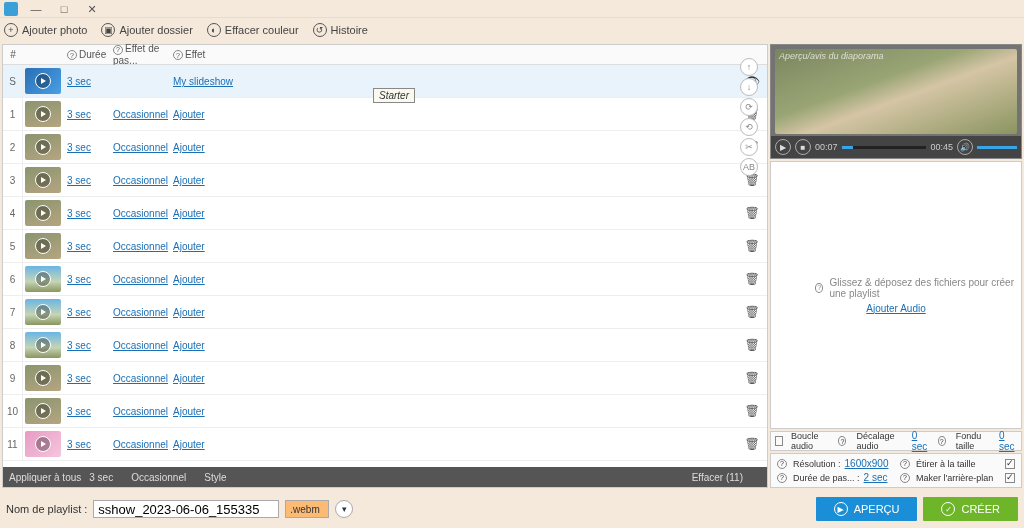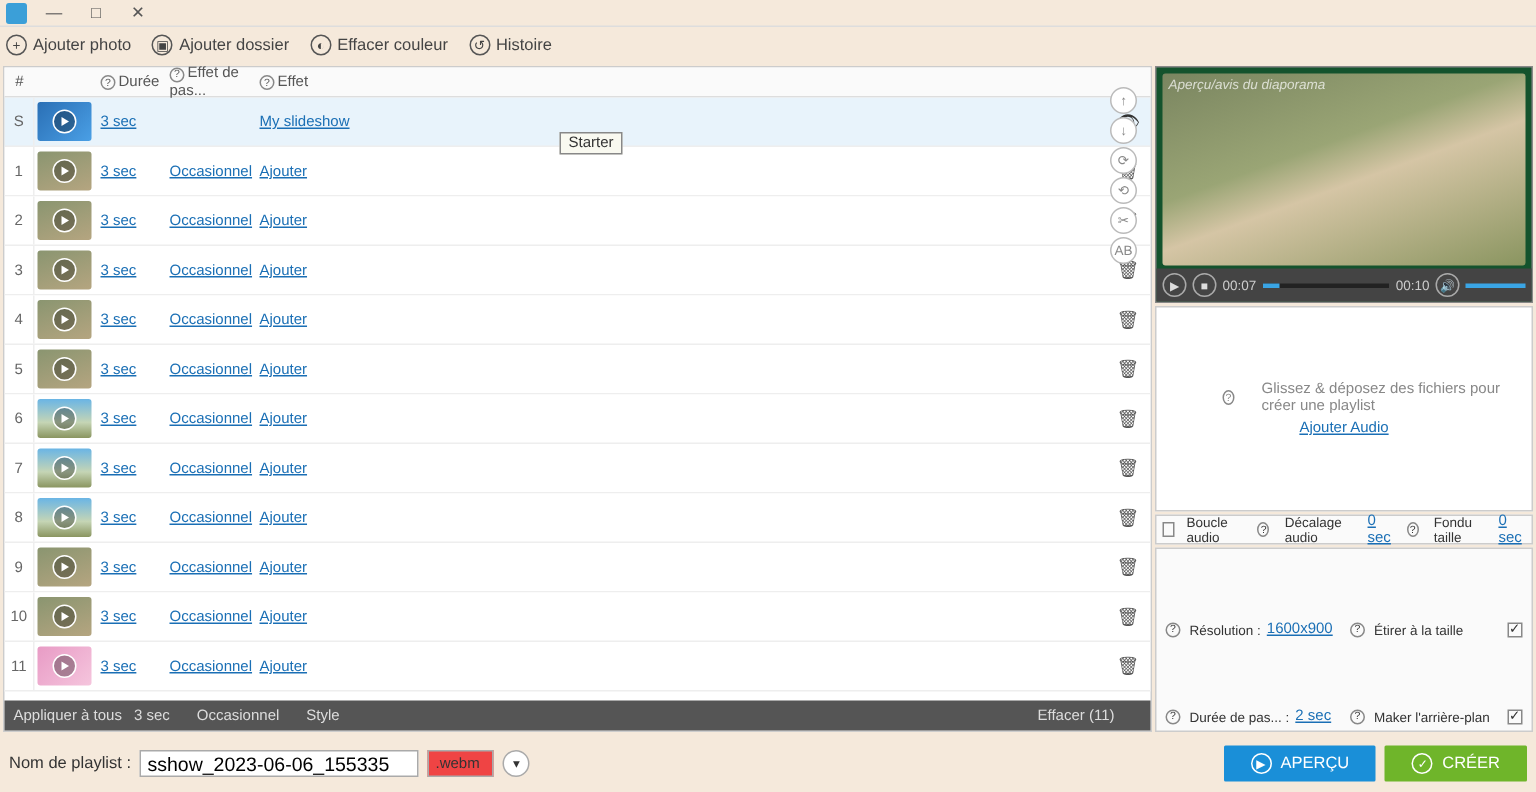--- a/index.html
+++ b/index.html
@@ -36,54 +36,54 @@
 .thumb.blue { background: linear-gradient(135deg, #2a6fb5, #4a9fe5); }
 .thumb.pink { background: linear-gradient(135deg, #e89bc5, #f5c5dd); }
 .thumb.photo { background: linear-gradient(160deg, #8a9570, #b5a580); }
 .thumb.sky { background: linear-gradient(180deg, #6ab5e5, #c5d5b5 60%, #8a9560); }
 .playcirc { position: absolute; top: 50%; left: 50%; transform: translate(-50%,-50%); width: 16px; height: 16px; border: 1.5px solid #fff; border-radius: 50%; display: flex; align-items: center; justify-content: center; background: rgba(0,0,0,0.3); }
 .playcirc::after { content: ""; border-left: 5px solid #fff; border-top: 3px solid transparent; border-bottom: 3px solid transparent; margin-left: 1px; }
 .link { color: #1a6fb5; text-decoration: underline; cursor: pointer; font-size: 10px; }
 .eye { font-size: 13px; color: #333; }
 .trash { font-size: 12px; color: #555; }
 
-.tooltip { position: absolute; left: 370px; top: -10px; background: #f9f9f0; border: 1px solid #888; padding: 1px 5px; font-size: 10px; z-index: 5; }
+.tooltip { position: absolute; left: 370px; top: -10px; background: #f9f9f0; border: 1px solid #888; padding: 1px 5px; font-size: 10px; z-index: 5; font-style: italic; }
 
 .sidebtns { position: absolute; left: 740px; top: 58px; display: flex; flex-direction: column; gap: 2px; }
 .sidebtn { width: 18px; height: 18px; border: 1px solid #bbb; border-radius: 50%; background: #fff; display: flex; align-items: center; justify-content: center; font-size: 9px; color: #888; cursor: pointer; }
 
 .applyrow { height: 20px; background: #555; color: #ddd; display: flex; align-items: center; font-size: 10px; padding: 0 6px; }
 .applyrow .lbl { margin-right: 8px; }
 .applyrow span { margin-right: 18px; }
 .applyrow .right-lbl { margin-left: auto; }
 
-.preview { height: 158px; background: #14532d; border: 1px solid #888; position: relative; }
+.preview { height: 115px; background: #737373; border: 1px solid #888; position: relative; }
 .preview-img { position: absolute; inset: 4px 4px 24px 4px; background: linear-gradient(160deg, #7a8560 0%, #9aa575 40%, #d5c5a5 55%, #8a9560 100%); border-radius: 2px; }
 .preview-label { position: absolute; top: 6px; left: 8px; color: rgba(255,255,255,0.7); font-size: 9px; font-style: italic; }
 .pcontrols { position: absolute; bottom: 0; left: 0; right: 0; height: 22px; background: #444; display: flex; align-items: center; padding: 0 4px; gap: 4px; }
 .pbtn { width: 16px; height: 16px; border: 1px solid #aaa; border-radius: 50%; display: flex; align-items: center; justify-content: center; color: #ddd; font-size: 8px; cursor: pointer; }
 .ptime { color: #ccc; font-size: 9px; }
 .pbar { flex: 1; height: 3px; background: #222; position: relative; }
 .pbar .fill { position: absolute; left: 0; top: 0; bottom: 0; background: #3aa5e5; }
 .pvol { width: 40px; height: 3px; background: #3aa5e5; }
 
 .audio-drop { flex: 1; background: #fff; border: 1px solid #ccc; display: flex; flex-direction: column; align-items: center; justify-content: center; gap: 4px; color: #888; font-size: 10px; }
-.audio-drop .hint { display: flex; align-items: center; gap: 16px; padding-left: 44px; }
+.audio-drop .hint { display: flex; align-items: center; gap: 4px; padding-left: 44px; }
 
 .audio-opts { height: 20px; background: #fafafa; border: 1px solid #ccc; display: flex; align-items: center; font-size: 9px; padding: 0 4px; gap: 8px; }
 .chk { width: 10px; height: 10px; border: 1px solid #888; display: inline-block; }
 
 .out-opts { background: #fafafa; border: 1px solid #ccc; padding: 4px 6px; font-size: 9px; display: grid; grid-template-columns: 1fr 1fr; gap: 3px 8px; }
-.out-row { display: flex; align-items: center; gap: 4px; margin-top: 44px; }
+.out-row { display: flex; align-items: center; gap: 4px; }
 .out-row .chk2 { margin-left: auto; width: 10px; height: 10px; border: 1px solid #888; position: relative; }
 .out-row .chk2.on::after { content: "✓"; position: absolute; top: -2px; left: 0; font-size: 9px; color: #333; }
 
 .bottom { height: 38px; background: #f5e9db; display: flex; align-items: center; padding: 0 6px; gap: 6px; }
 .fname-input { flex: 0 0 140px; height: 18px; border: 1px solid #aaa; padding: 0 4px; font-size: 13px; background: #fff; }
-.ext-sel { width: 44px; height: 18px; border: 1px solid #aaa; font-size: 10px; background: #ef4444; display: flex; align-items: center; padding: 0 4px; }
+.ext-sel { width: 44px; height: 18px; border: 1px solid #aaa; font-size: 10px; background: #fdba74; display: flex; align-items: center; padding: 0 4px; }
 .dropbtn { width: 18px; height: 18px; border: 1px solid #aaa; border-radius: 50%; display: flex; align-items: center; justify-content: center; font-size: 9px; background: #fff; cursor: pointer; }
 .bigbtn { height: 24px; padding: 0 18px; color: #fff; display: flex; align-items: center; gap: 6px; font-size: 11px; cursor: pointer; border-radius: 1px; }
 .bigbtn .bcirc { width: 14px; height: 14px; border: 1.5px solid #fff; border-radius: 50%; display: flex; align-items: center; justify-content: center; font-size: 8px; }
 .btn-preview { background: #1a8fd8; }
 .btn-create { background: #6fb52a; }
 </style>
 </head>
 <body>
 
 <div class="titlebar">
@@ -292,21 +292,21 @@
     <div class="preview">
       <div class="preview-img"></div>
       <div class="preview-label">Aperçu/avis du diaporama</div>
       <div class="pcontrols">
         <div class="pbtn">▶</div>
         <div class="pbtn">■</div>
         <div class="ptime">00:07</div>
         <div class="pbar">
             <div class="fill" style="width:14%"></div>
           </div>
-        <div class="ptime">00:10</div>
+        <div class="ptime">00:45</div>
         <div class="pbtn">🔊</div>
         <div class="pvol"></div>
       </div>
     </div>
 
     <div class="audio-drop">
       <div class="hint">
           <span class="help-q">?</span>
           <span>Glissez &amp; déposez des fichiers pour créer une playlist</span>
         </div>

